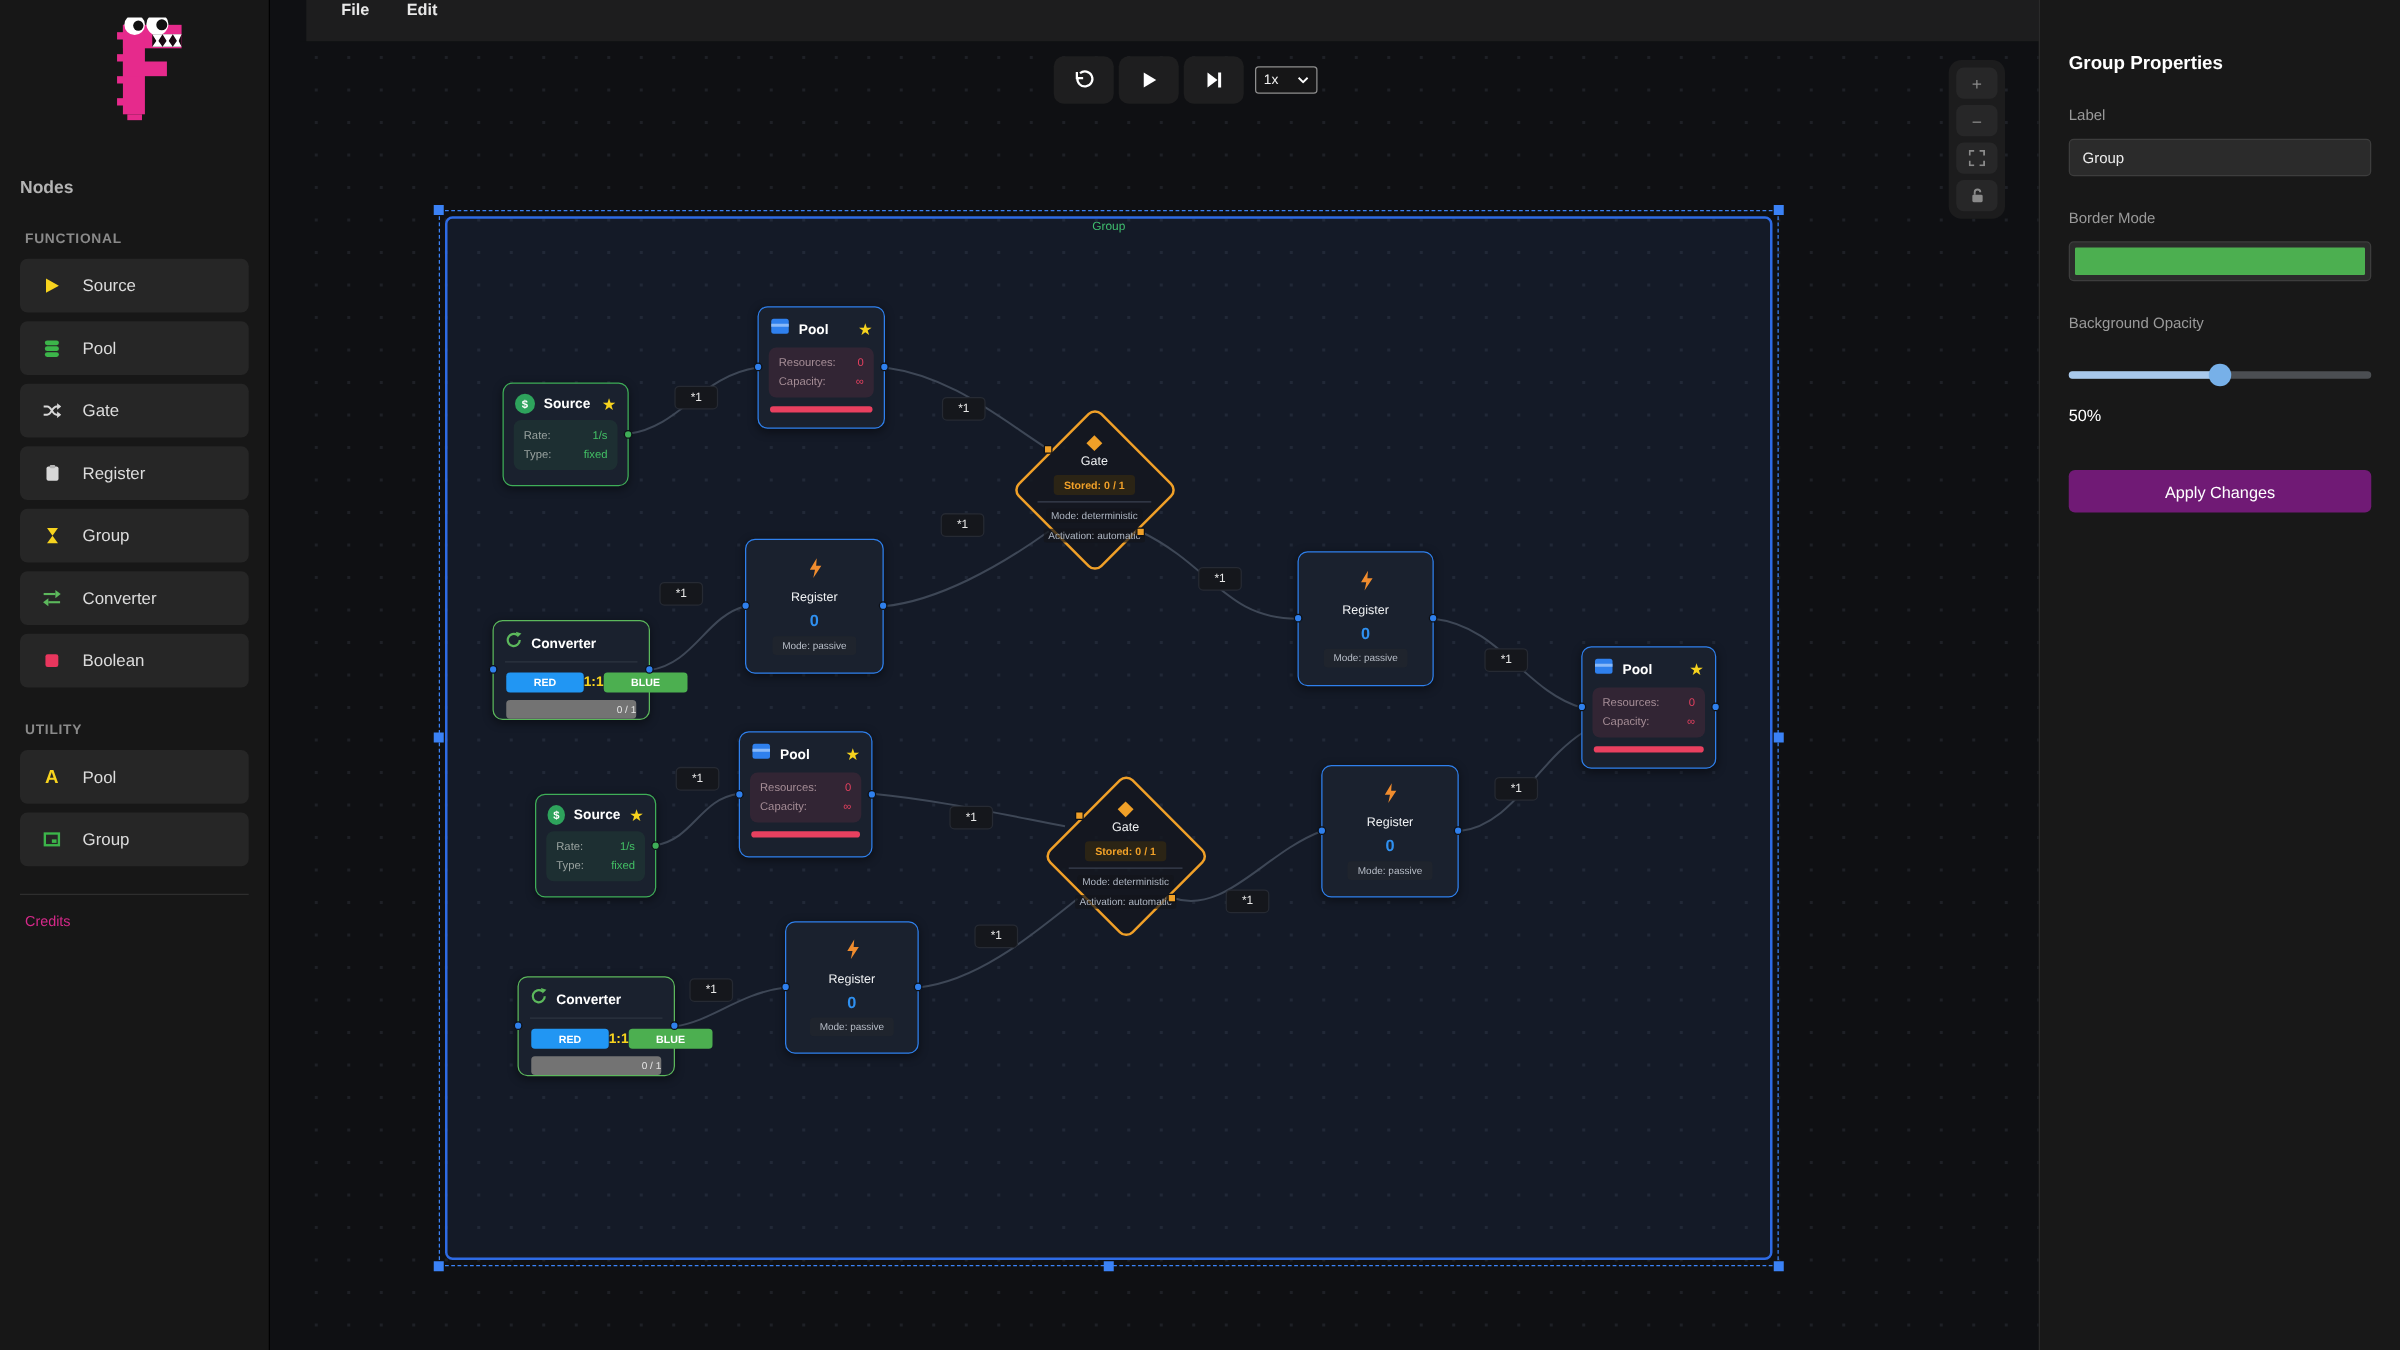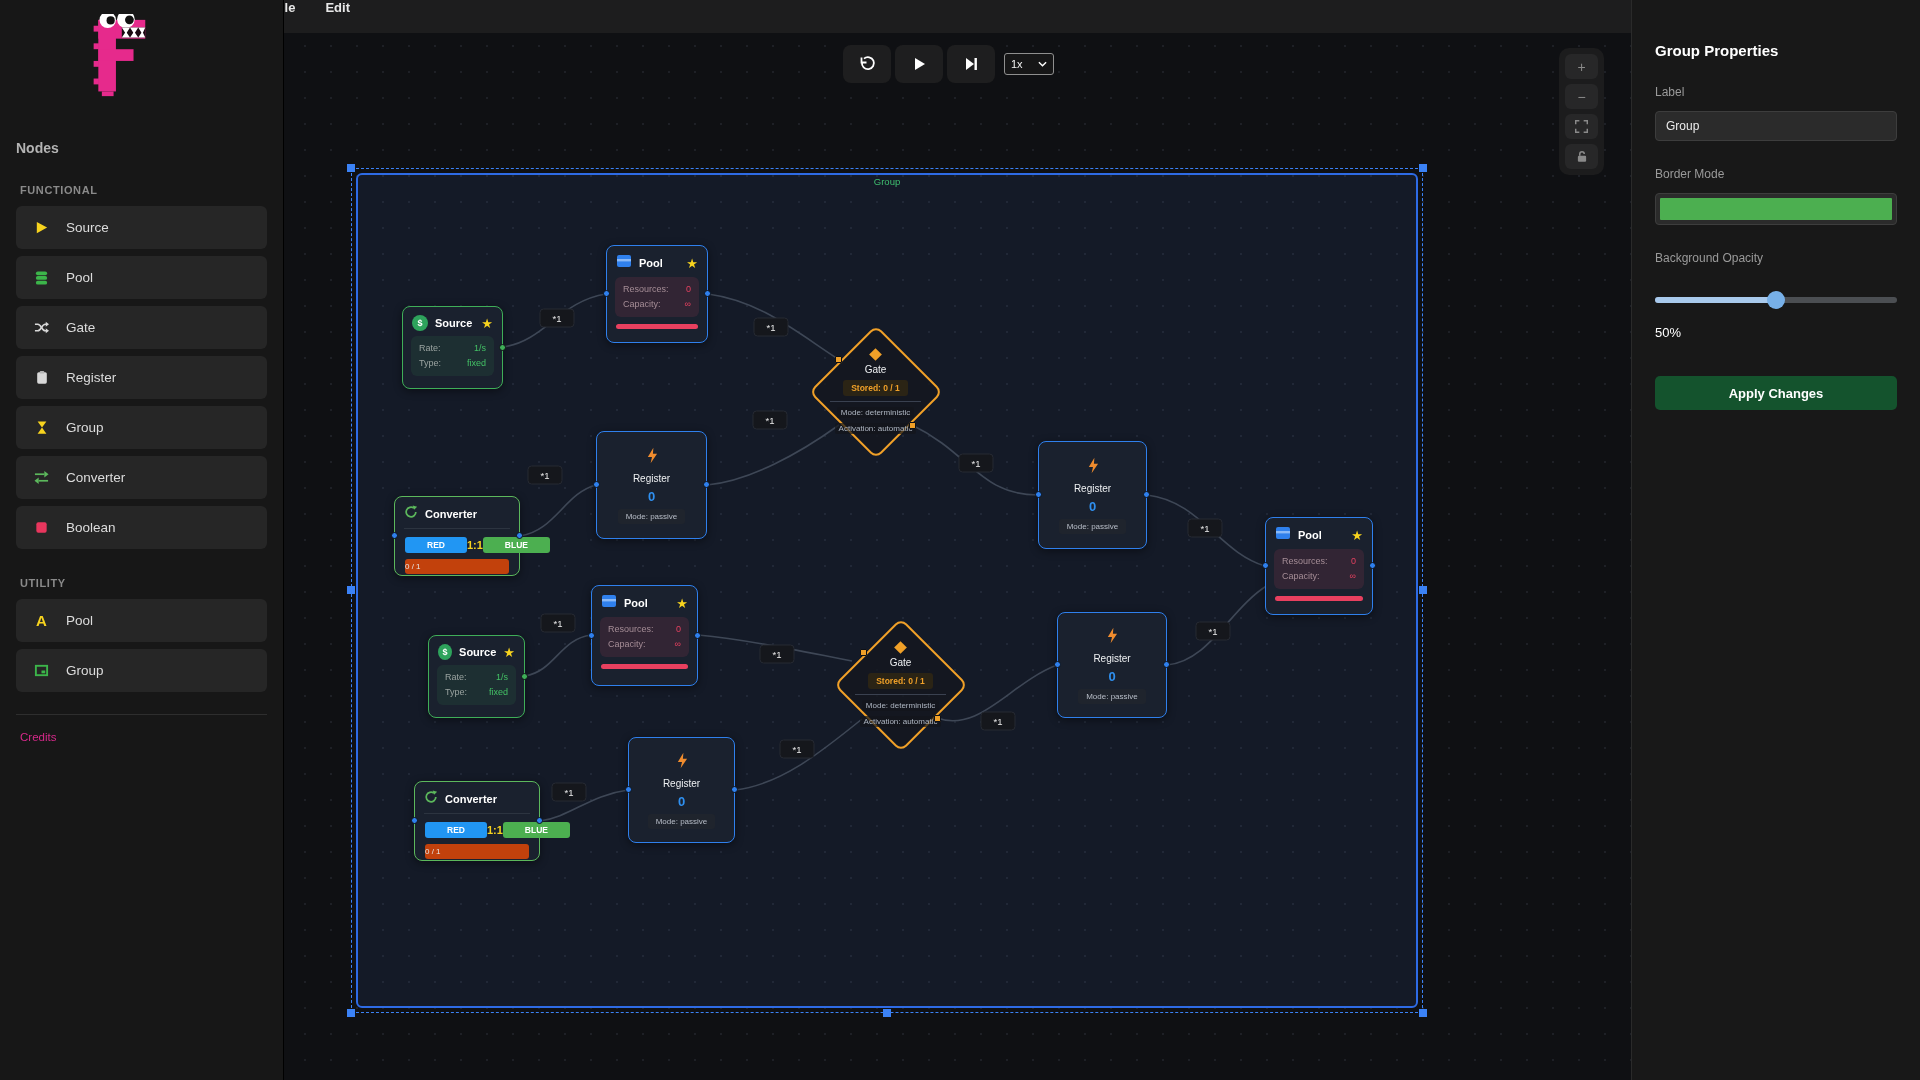--- a/index.html
+++ b/index.html
@@ -1,20 +1,20 @@
 <!DOCTYPE html>
 <html><head>
 <meta charset="utf-8">
 <style>
   * { margin:0; padding:0; box-sizing:border-box; }
   html,body { width:1920px; height:1080px; overflow:hidden; background:#0f1013;
     font-family:"Liberation Sans", sans-serif; }
 
   
-  .sidebar { position:absolute; left:0; top:0; width:284px; height:1080px;
+  .sidebar { position:absolute; left:0; top:0; width:216px; height:1080px;
     background:#171717; border-right:1px solid #000; z-index:5; }
   .logo { margin:14px 0 0 74px; }
   .side-title { margin:34px 0 0 16px; color:#b4b4b4; font-size:14px; font-weight:bold; }
   .side-section { margin:28px 0 10px 20px; color:#8a8a8a; font-size:11px; font-weight:bold;
     letter-spacing:.6px; }
   .side-item { margin:0 16px 7px 16px; height:43px; background:#262626; border-radius:6px;
     display:flex; align-items:center; gap:16px; padding-left:17px; cursor:pointer; }
   .side-item .slabel { color:#dcdcdc; font-size:13.5px; }
   .sicon { width:17px; height:17px; display:flex; align-items:center; justify-content:center; }
   .text-glyph { color:#f7d31e; font-weight:bold; font-size:15px; }
@@ -105,22 +105,22 @@
 
   
   .node.converter { border:1.5px solid #5cb85c; }
   .conv-divider { margin:0 9px; border-top:1px solid #2c3440; }
   .conv-row { display:flex; align-items:center; justify-content:space-between;
     padding:8px 10px 6px 10px; }
   .badge { font-size:8.5px; font-weight:bold; color:#fff; border-radius:3px; padding:3px 22px; }
   .badge.red { background:#2196f3; }
   .badge.blue { background:#4caf50; }
   .ratio { color:#f7d31e; font-size:11px; font-weight:bold; }
-  .conv-progress { margin:0 10px 8px 10px; background:#c2410c; border-radius:3px;
-    text-align:left; color:#e6e6e6; font-size:8px; padding:3px 0; }
+  .conv-progress { margin:0 10px 8px 10px; background:#737373; border-radius:3px;
+    text-align:right; color:#e6e6e6; font-size:8px; padding:3px 0; }
 
   
   .toolbar { position:absolute; left:843px; top:45px; display:flex; gap:4px;
     align-items:center; z-index:6; }
   .tbtn { width:48px; height:38px; background:#1e1e1f; border-radius:8px; display:flex;
     align-items:center; justify-content:center; cursor:pointer; }
   .speed-select { margin-left:5px; width:50px; height:22px; background:#161617;
     border:1px solid #8f8f8f; border-radius:3px; display:flex; align-items:center;
     justify-content:space-between; padding:0 6px; cursor:pointer; }
   .speed-select span { color:#f2f2f2; font-size:11px; }
@@ -143,22 +143,22 @@
     border:1px solid #3d3d3d; border-radius:4px; padding:4px; cursor:pointer; }
   .color-swatch { width:100%; height:100%; background:#4caf50; border-radius:1px; }
   .slider { position:relative; margin-top:26px; height:18px; cursor:pointer; }
   .slider-track { position:absolute; left:0; right:0; top:6px; height:6px; border-radius:3px;
     background:#4b4e52; }
   .slider-fill { position:absolute; left:0; width:50%; top:6px; height:6px;
     border-radius:3px; background:#a8c9ec; }
   .slider-thumb { position:absolute; left:calc(50% - 9px); top:0; width:18px; height:18px;
     border-radius:50%; background:#77b0e8; }
   .pct { margin-top:16px; color:#fff; font-size:13px; }
-  .apply-btn { margin-top:36px; width:100%; height:34px; background:#14532d; border:none;
-    border-radius:5px; color:#fff; font-size:13px; font-weight:bold; cursor:pointer;
+  .apply-btn { margin-top:36px; width:100%; height:34px; background:#701a75; border:none;
+    border-radius:5px; color:#fff; font-size:13px; font-weight:normal; cursor:pointer;
     font-family:"Liberation Sans", sans-serif; }
 </style>
 </head>
 <body>
 
 <div class="sidebar">
   <svg class="logo" width="78" height="88" viewBox="0 0 13 15">
     <rect x="4" y="1" width="8" height="3.2" fill="#e62a8c"></rect>
     <rect x="4" y="1" width="3" height="12.2" fill="#e62a8c"></rect>
     <rect x="4" y="6" width="6" height="2" fill="#e62a8c"></rect>

